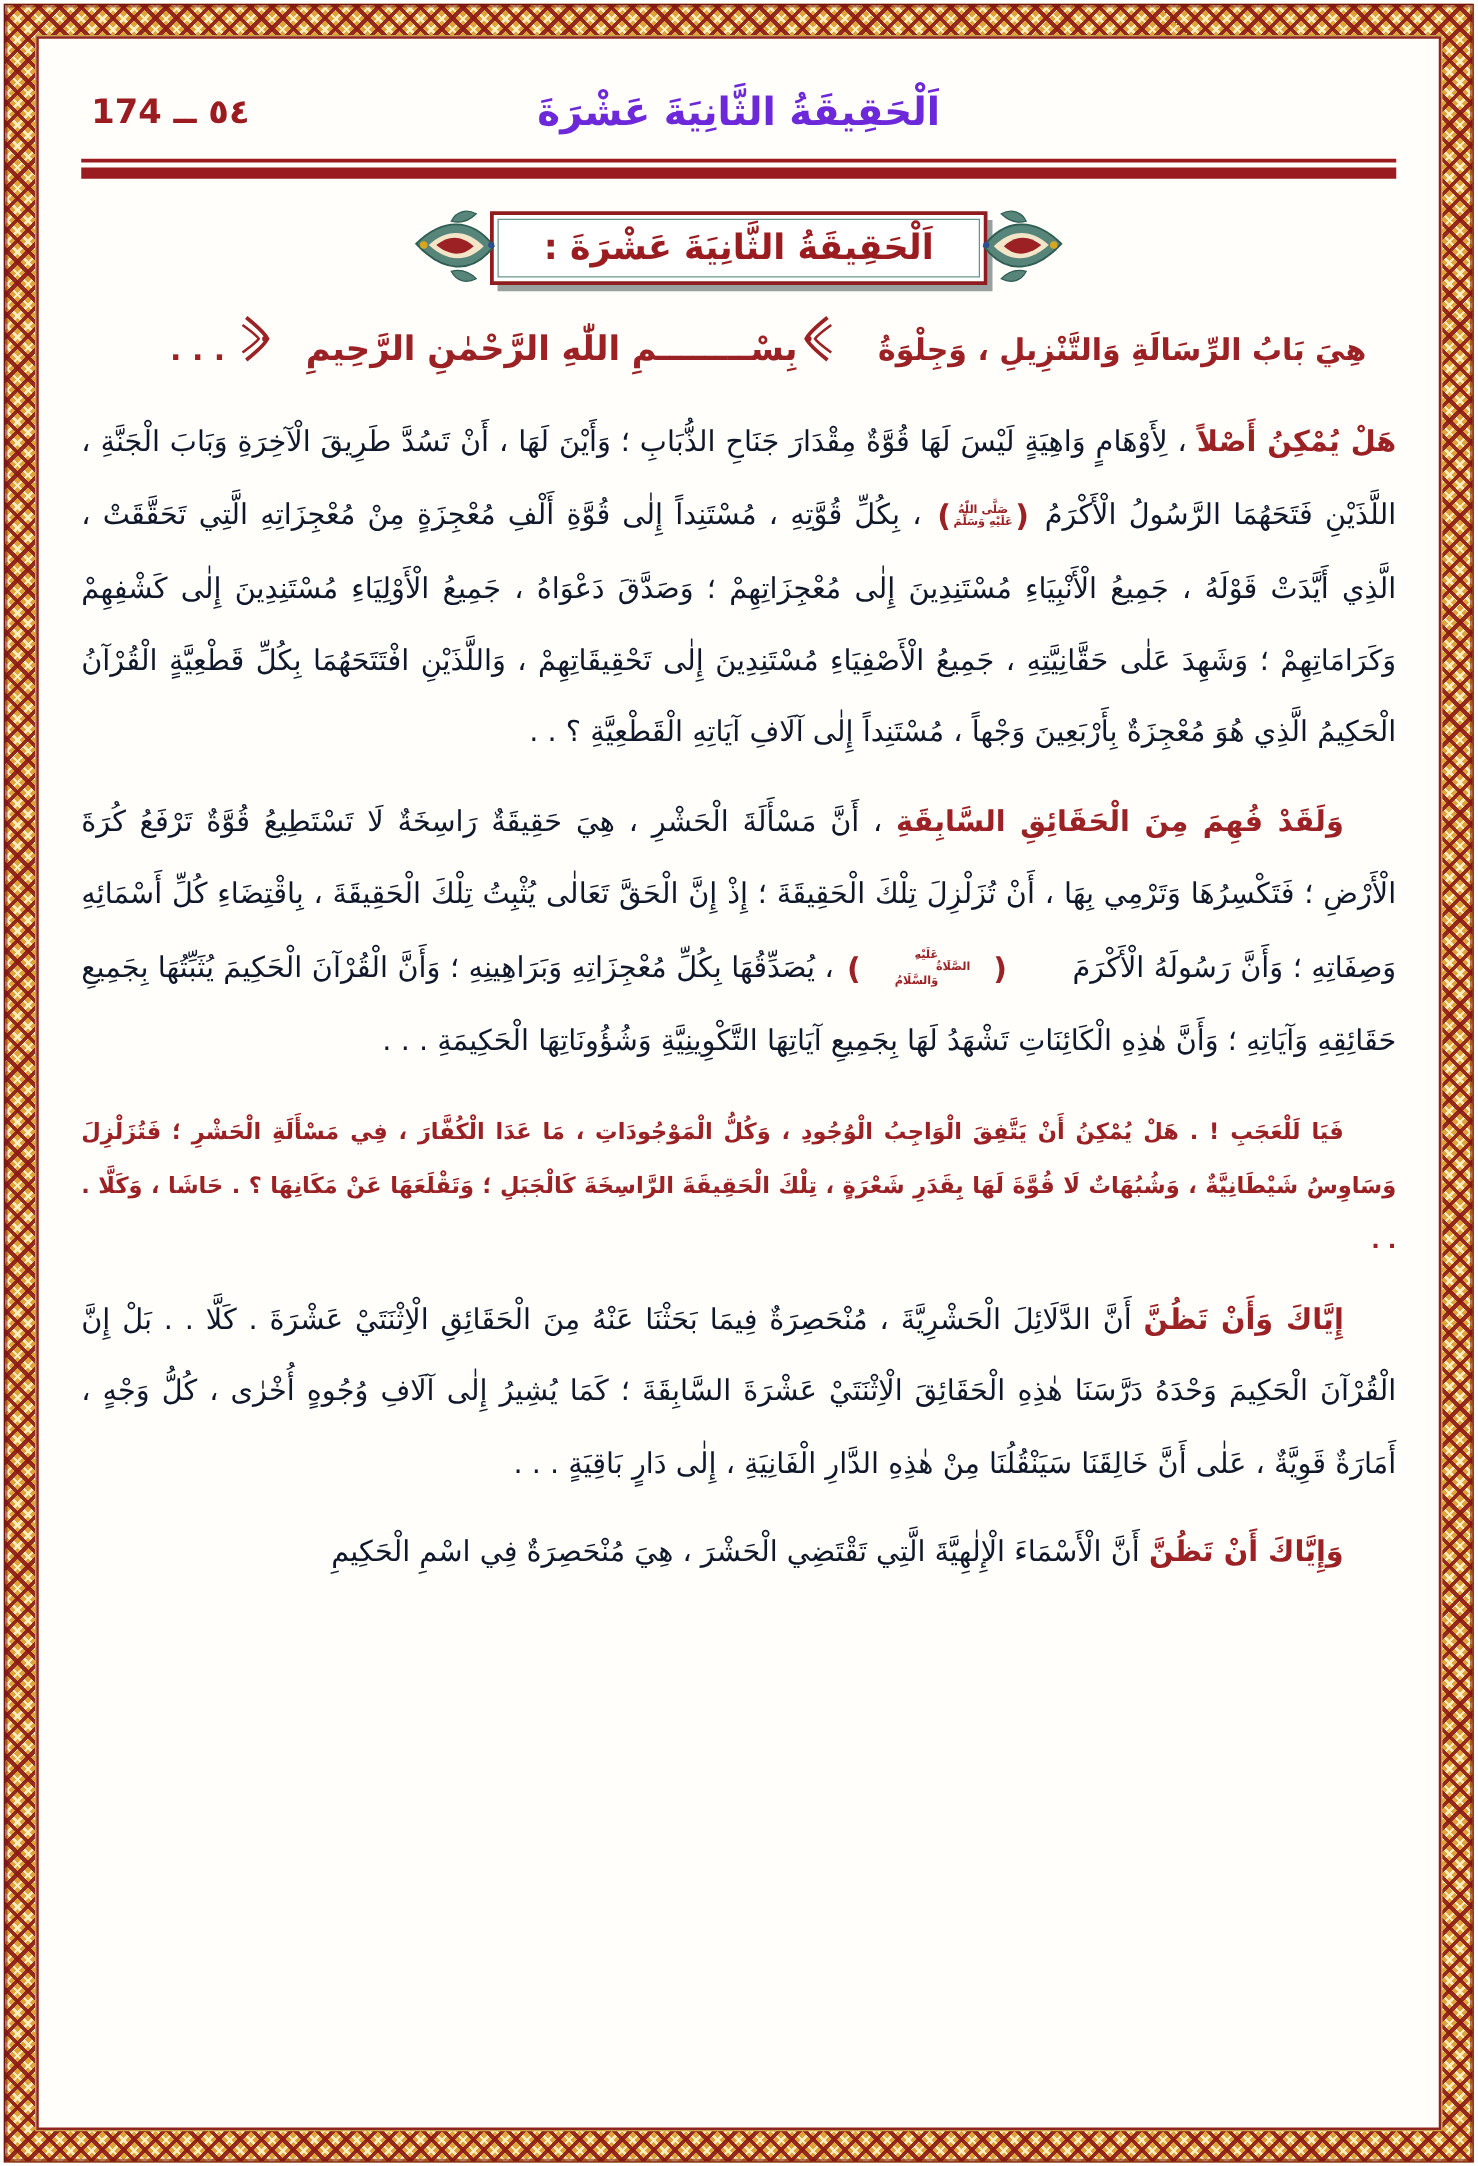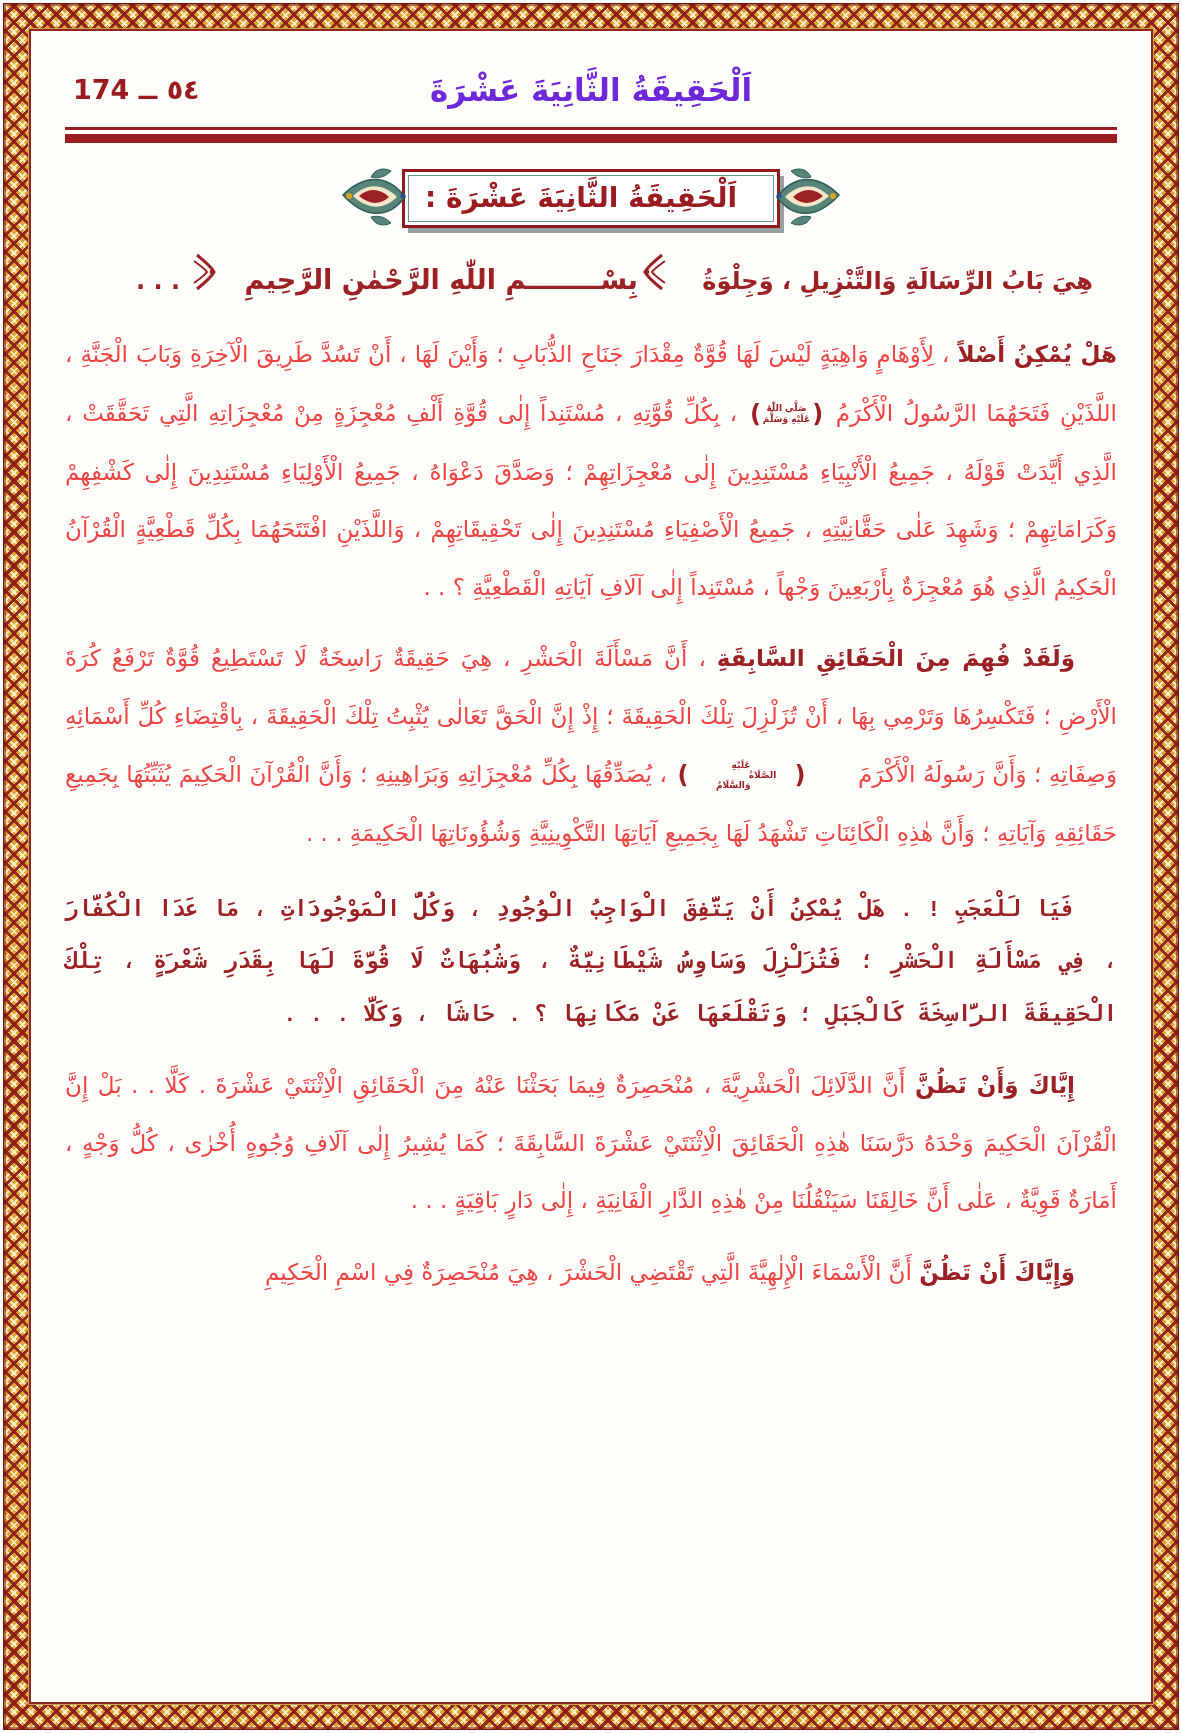--- a/index.html
+++ b/index.html
@@ -45,21 +45,21 @@
   }
   .rules{margin-top:8px;}
   .rule-thin{height:3px;background:#9b1c20;}
   .rule-thick{height:9px;background:#9b1c20;margin-top:4px;}
   
   .box-row{display:flex;justify-content:center;margin-top:26px;}
   .title-box{
     position:relative;background:#ffffff;
     border:3px solid #8f1d1f;
     box-shadow:5px 6px 0 -1px #98a0a0, inset 0 0 0 1px #fff;
-    padding:9px 40px 11px 20px;
+    padding:9px 40px 11px 40px;
   }
   .title-box .inner-line{
     position:absolute;inset:3px;border:1px solid #6a958b;pointer-events:none;
   }
   .box-title{font-size:28px;font-weight:bold;color:#9b1c20;white-space:nowrap;}
   .flourish{position:absolute;top:50%;transform:translateY(-50%);}
   .flourish.right-side{right:-64px;}
   .flourish.left-side{left:-64px;transform:translateY(-50%) scaleX(-1);}
   
   .subtitle{
@@ -68,25 +68,25 @@
     line-height:2.35;text-align:justify;
   }
   .seg-basmala{font-size:27px;letter-spacing:.5px;}
   .para{
     margin:14px 0 0 0;
     font-size:23px;color:#17120e;
     line-height:2.5;text-align:justify;
   }
   .para.indent{text-indent:42px;}
   .para.large{
-    font-size:22px;line-height:2.4;margin-top:22px;font-family:Liberation Mono, monospace;
+    font-size:18px;line-height:2.4;margin-top:22px;
   }
   .seg-red{color:#9b2125;font-weight:bold;}
   .para.large .seg-red{font-weight:bold;}
-  .seg-black{color:#ef4444;}
+  .seg-black{color:#0f172a;}
   .honorific{
     display:inline-flex;align-items:center;vertical-align:middle;
     color:#9b2125;font-weight:bold;margin:0 3px;
   }
   .honorific .hp{font-size:24px;}
   .honorific .hstack{
     display:inline-flex;flex-direction:column;justify-content:flex-start;
     font-size:9px;line-height:1.15;text-align:center;font-weight:bold;
     margin:0 2px;max-width:60px;
   }

